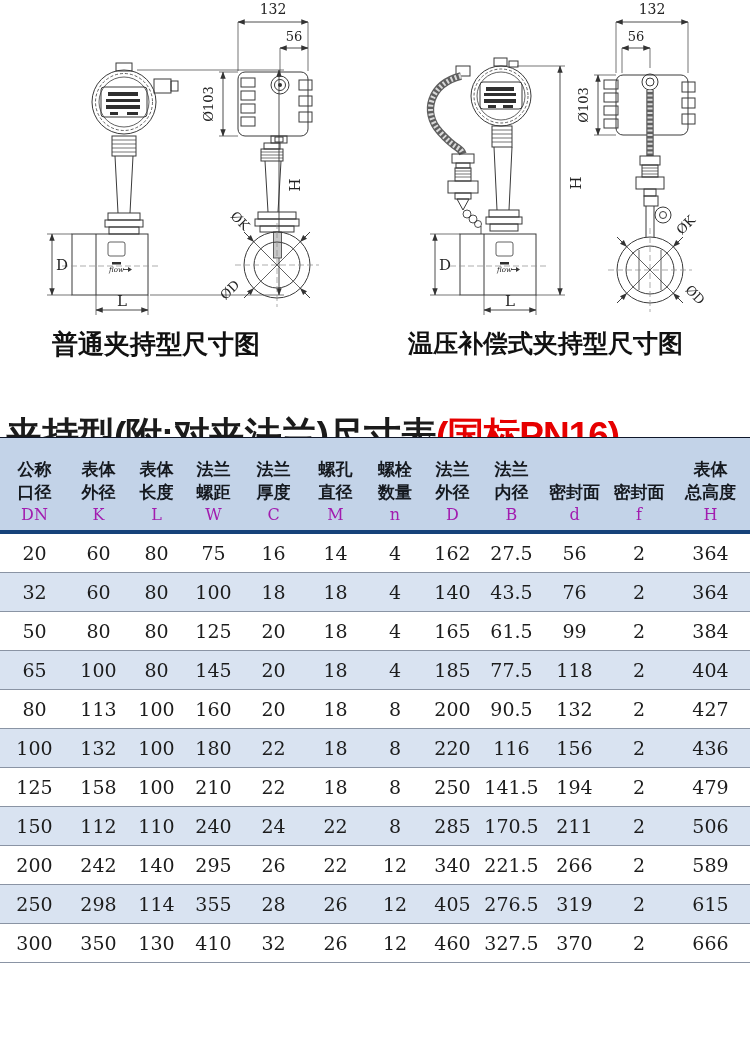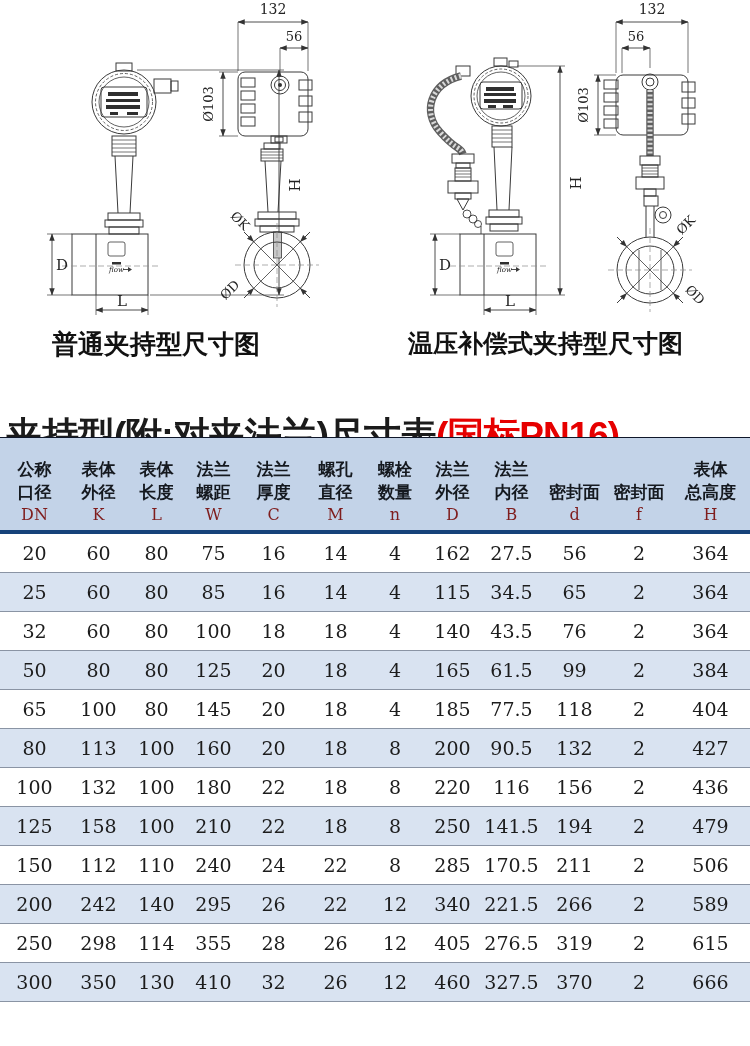--- a/index.html
+++ b/index.html
@@ -11,21 +11,21 @@
   #cap-right{top:327px;left:408px;width:315px;font-size:25px;}
   .title{position:absolute;top:366px;left:6px;width:744px;font-size:37px;font-weight:700;
          letter-spacing:-1px;white-space:nowrap;line-height:44px;margin-top:48px;}
   .title .red{color:var(--accent-red,#e60000);}
   table{position:absolute;top:437px;left:0;width:750px;border-collapse:collapse;table-layout:fixed;}
   thead th{background:var(--header-bg,#c3d3e8);border-top:1px solid #0f172a;
            border-bottom:4px solid var(--header-line,#16427a);
            padding:20px 0 4px 0;vertical-align:middle;font-weight:700;}
   .h-cn{font-size:17px;line-height:23px;min-height:23px;color:#15191f;}
   .h-sym{font-family:"DejaVu Serif","Liberation Serif",serif;font-weight:400;
-         font-size:16px;line-height:22px;color:#7f1d1d;}
+         font-size:16px;line-height:22px;color:#a21caf;}
   tbody td{height:36px;text-align:center;vertical-align:middle;
            font-family:"DejaVu Serif","Liberation Serif",serif;font-size:19px;
            border-bottom:1px solid var(--divider,#8a94a4);color:#1c1c1c;}
   tbody tr:nth-child(even){background:var(--alt-row,#d9e3f1);}
   svg text{font-family:"DejaVu Serif","Liberation Serif",serif;fill:#222;stroke:none;}
 </style>
 </head>
 <body>
 
 <svg class="figures" width="750" height="326" viewBox="0 0 750 326">
@@ -363,34 +363,20 @@
         <td>16</td>
         <td>14</td>
         <td>4</td>
         <td>162</td>
         <td>27.5</td>
         <td>56</td>
         <td>2</td>
         <td>364</td>
       </tr>
       <tr>
-        <td>25</td>
-        <td>60</td>
-        <td>80</td>
-        <td>85</td>
-        <td>16</td>
-        <td>14</td>
-        <td>4</td>
-        <td>115</td>
-        <td>34.5</td>
-        <td>65</td>
-        <td>2</td>
-        <td>364</td>
-      </tr>
-      <tr>
         <td>32</td>
         <td>60</td>
         <td>80</td>
         <td>100</td>
         <td>18</td>
         <td>18</td>
         <td>4</td>
         <td>140</td>
         <td>43.5</td>
         <td>76</td>

